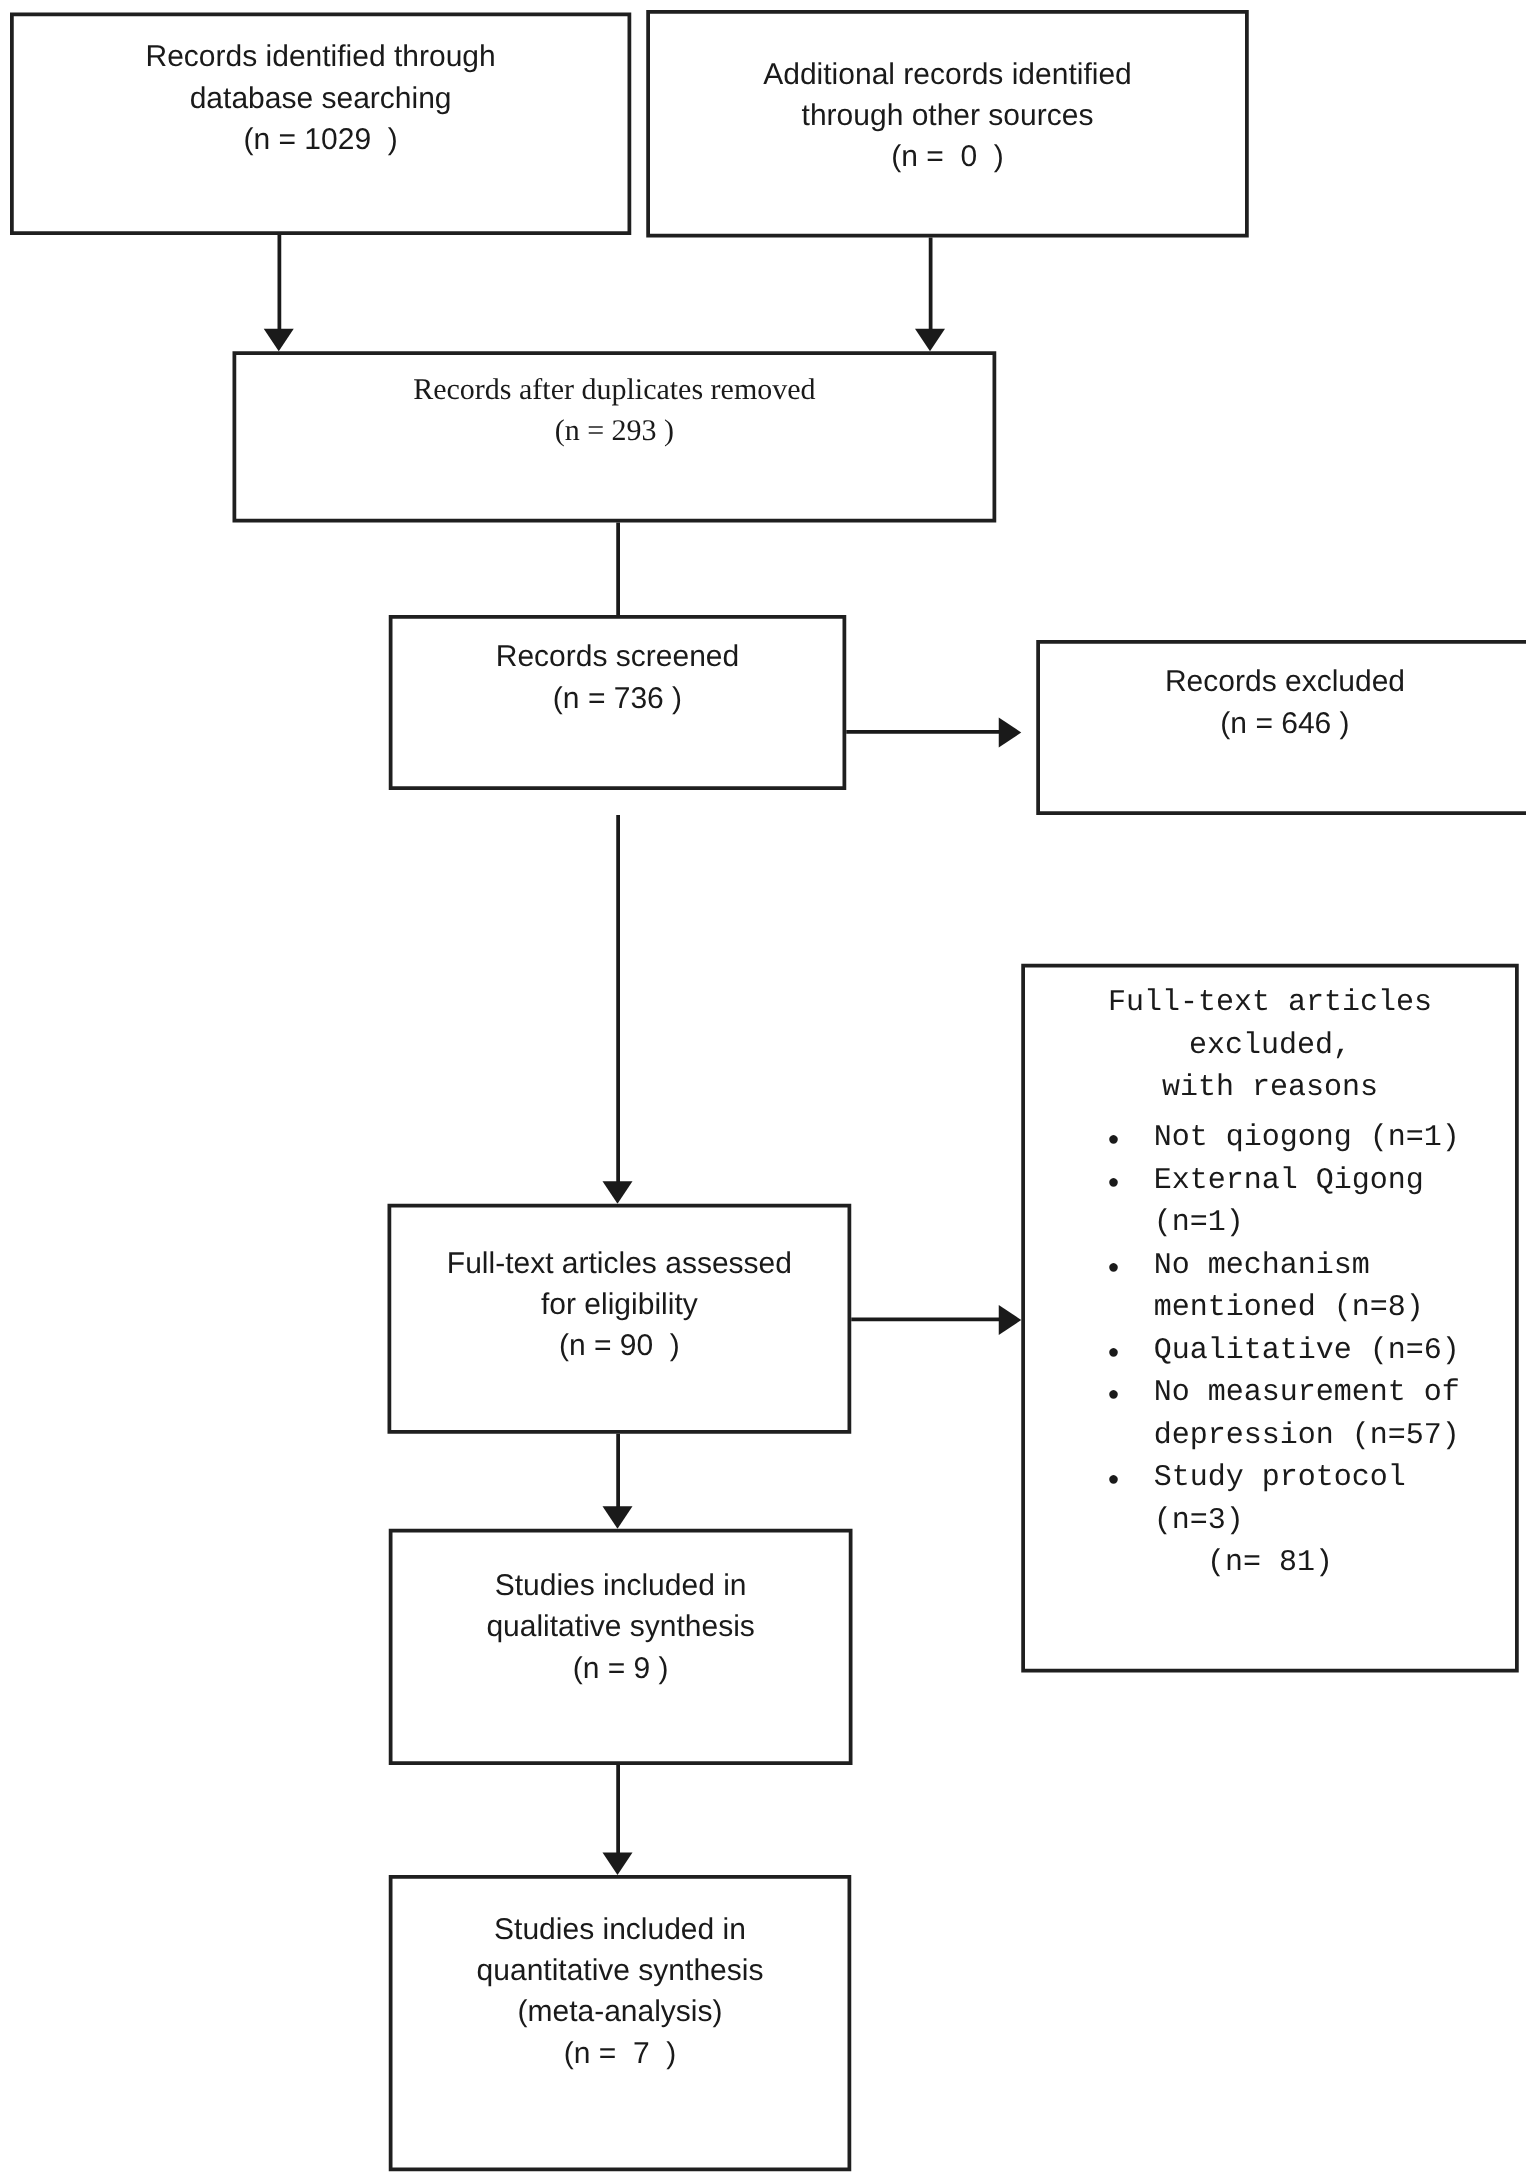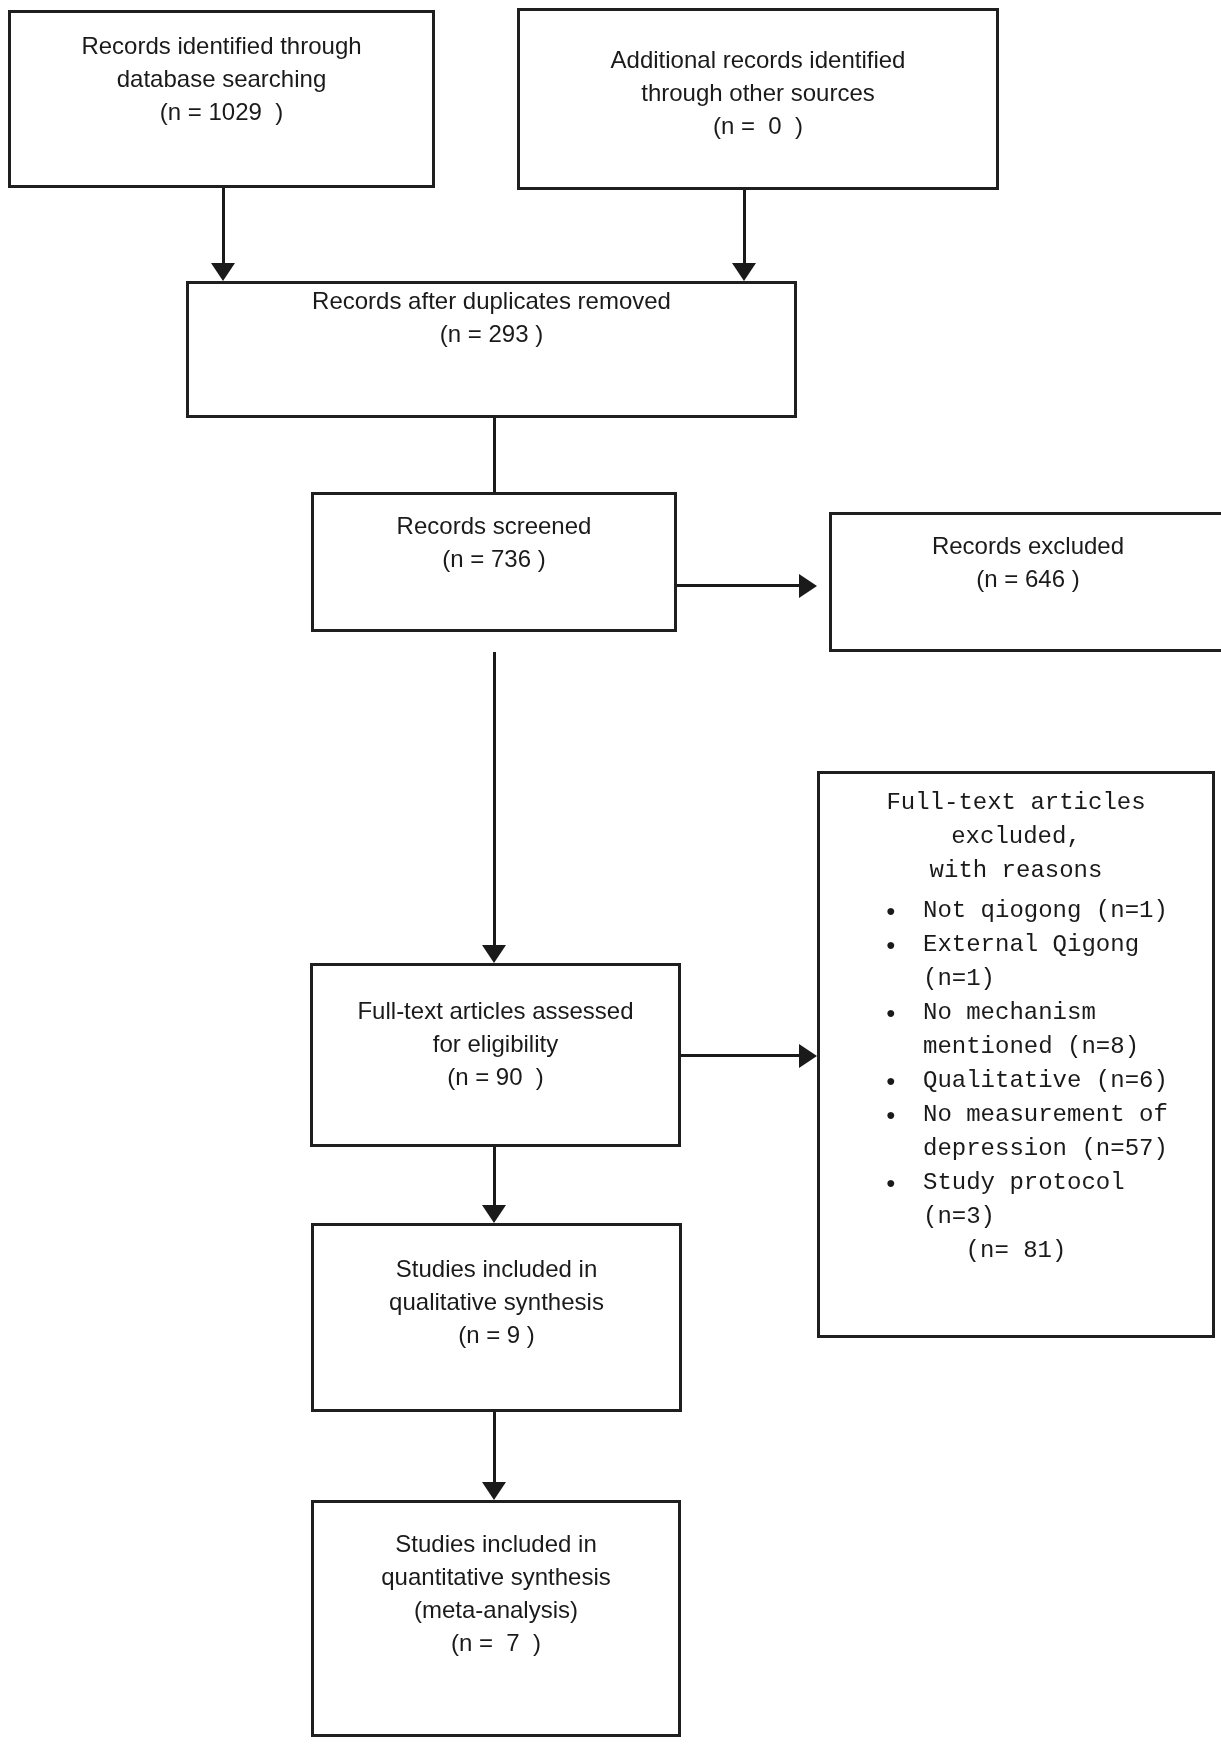--- a/index.html
+++ b/index.html
@@ -64,21 +64,21 @@
     text-align:center;
     font-size:24px;line-height:34px;
     white-space:pre-wrap;
   }
 </style>
 </head>
 <body>
 
 <div id="canvas">
 
-  <div class="box" style="left:8px;top:10px;width:427px;height:178px;">
+  <div class="box" style="left:8px;top:10px;width:497px;height:178px;">
     <div class="box-label" style="padding-top:16px;">Records identified through
 database searching
 (n = 1029  )</div>
   </div>
 
   <div class="box" style="left:517px;top:8px;width:482px;height:182px;">
     <div class="box-label" style="padding-top:32px;">Additional records identified
 through other sources
 (n =  0  )</div>
   </div>
@@ -87,21 +87,21 @@
     <span class="line" style="left:222px;top:188px;width:3px;height:78px;"></span>
     <span class="head-down" style="left:211px;top:263px;"></span>
   </div>
 
   <div>
     <span class="line" style="left:743px;top:190px;width:3px;height:76px;"></span>
     <span class="head-down" style="left:732px;top:263px;"></span>
   </div>
 
   <div class="box" style="left:186px;top:281px;width:611px;height:137px;">
-    <div class="box-label" style="">Records after duplicates removed
+    <div class="box-label" style="padding-top:12px;font-family:Liberation Serif, serif;">Records after duplicates removed
 (n = 293 )</div>
   </div>
 
   <div>
     <span class="line" style="left:493px;top:418px;width:3px;height:79px;"></span>
     <span class="head-down" style="left:482px;top:494px;"></span>
   </div>
 
   <div class="box" style="left:311px;top:492px;width:366px;height:140px;">
     <div class="box-label" style="padding-top:14px;">Records screened

